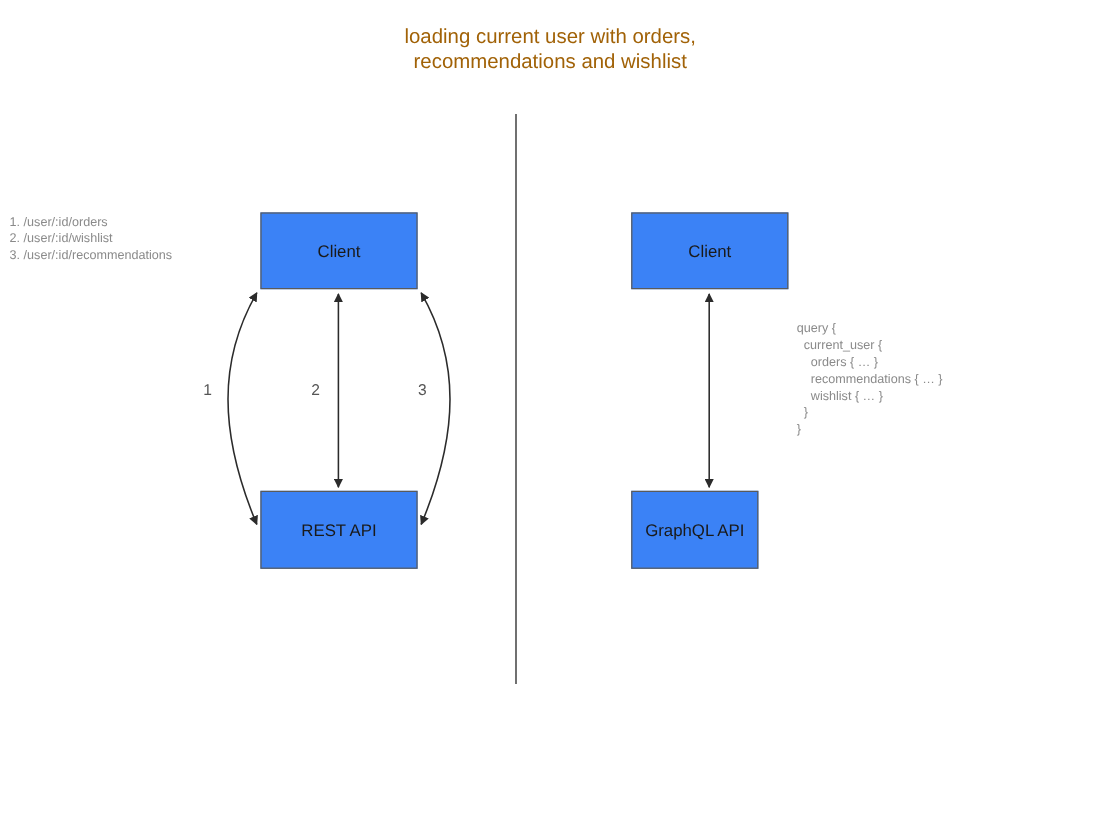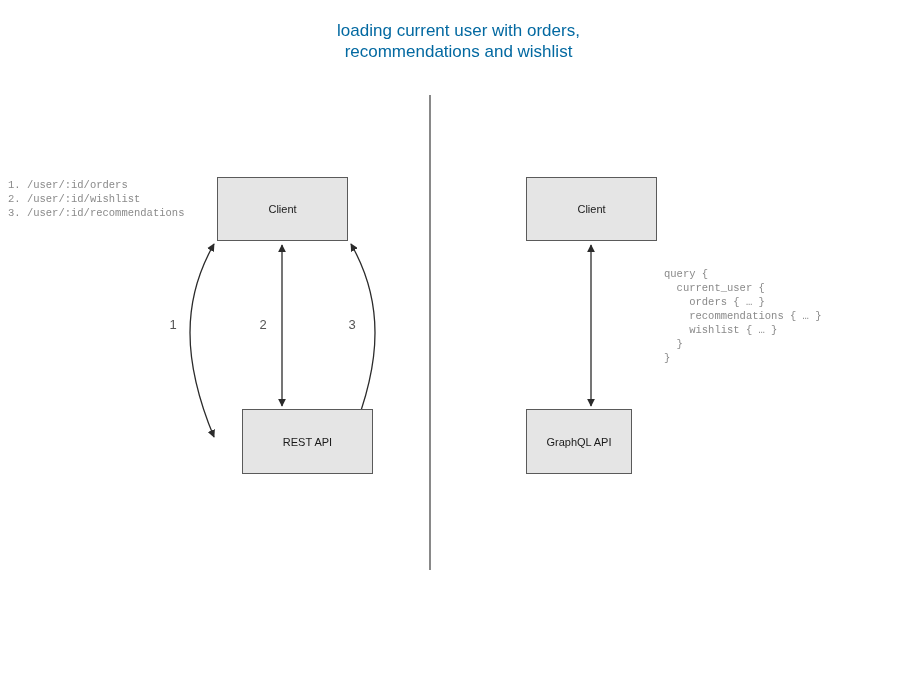--- a/index.html
+++ b/index.html
@@ -25,55 +25,55 @@
   }
 
   .title {
     position: absolute;
     left: 0;
     top: 20px;
     width: 917px;
     text-align: center;
     font-size: 17px;
     line-height: 21px;
-    color: #0369a1;
+    color: #a16207;
     white-space: pre-line;
   }
 
   .node-box {
     position: absolute;
     box-sizing: border-box;
-    background: #e5e5e5;
+    background: #3b82f6;
     border: 1px solid #5a5a5a;
     display: flex;
     align-items: center;
     justify-content: center;
-    font-size: 11px;
+    font-size: 14px;
     color: #1a1a1a;
   }
 
   #node-client-rest  { left: 217px; top: 177px; width: 131px; height: 64px; }
-  #node-rest-api     { left: 217px; top: 409px; width: 131px; height: 65px; margin-left: 25px; }
+  #node-rest-api     { left: 217px; top: 409px; width: 131px; height: 65px; }
   #node-client-gql   { left: 526px; top: 177px; width: 131px; height: 64px; }
   #node-graphql-api  { left: 526px; top: 409px; width: 106px; height: 65px; }
 
   .edge-label {
     position: absolute;
     font-size: 13px;
     color: #555555;
     text-align: center;
     width: 20px;
   }
   #edge-label-1 { left: 163px; top: 317px; }
   #edge-label-2 { left: 253px; top: 317px; }
   #edge-label-3 { left: 342px; top: 317px; }
 
   .code-note {
     position: absolute;
-    font-family: Liberation Mono, monospace;
+    font-family: Liberation Sans, sans-serif;
     font-size: 10.5px;
     line-height: 14px;
     color: #8a8a8a;
     white-space: pre;
   }
   #rest-endpoint-list { left: 8px; top: 178px; }
   #graphql-query-note { left: 664px; top: 267px; }
 </style>
 </head>
 <body>

